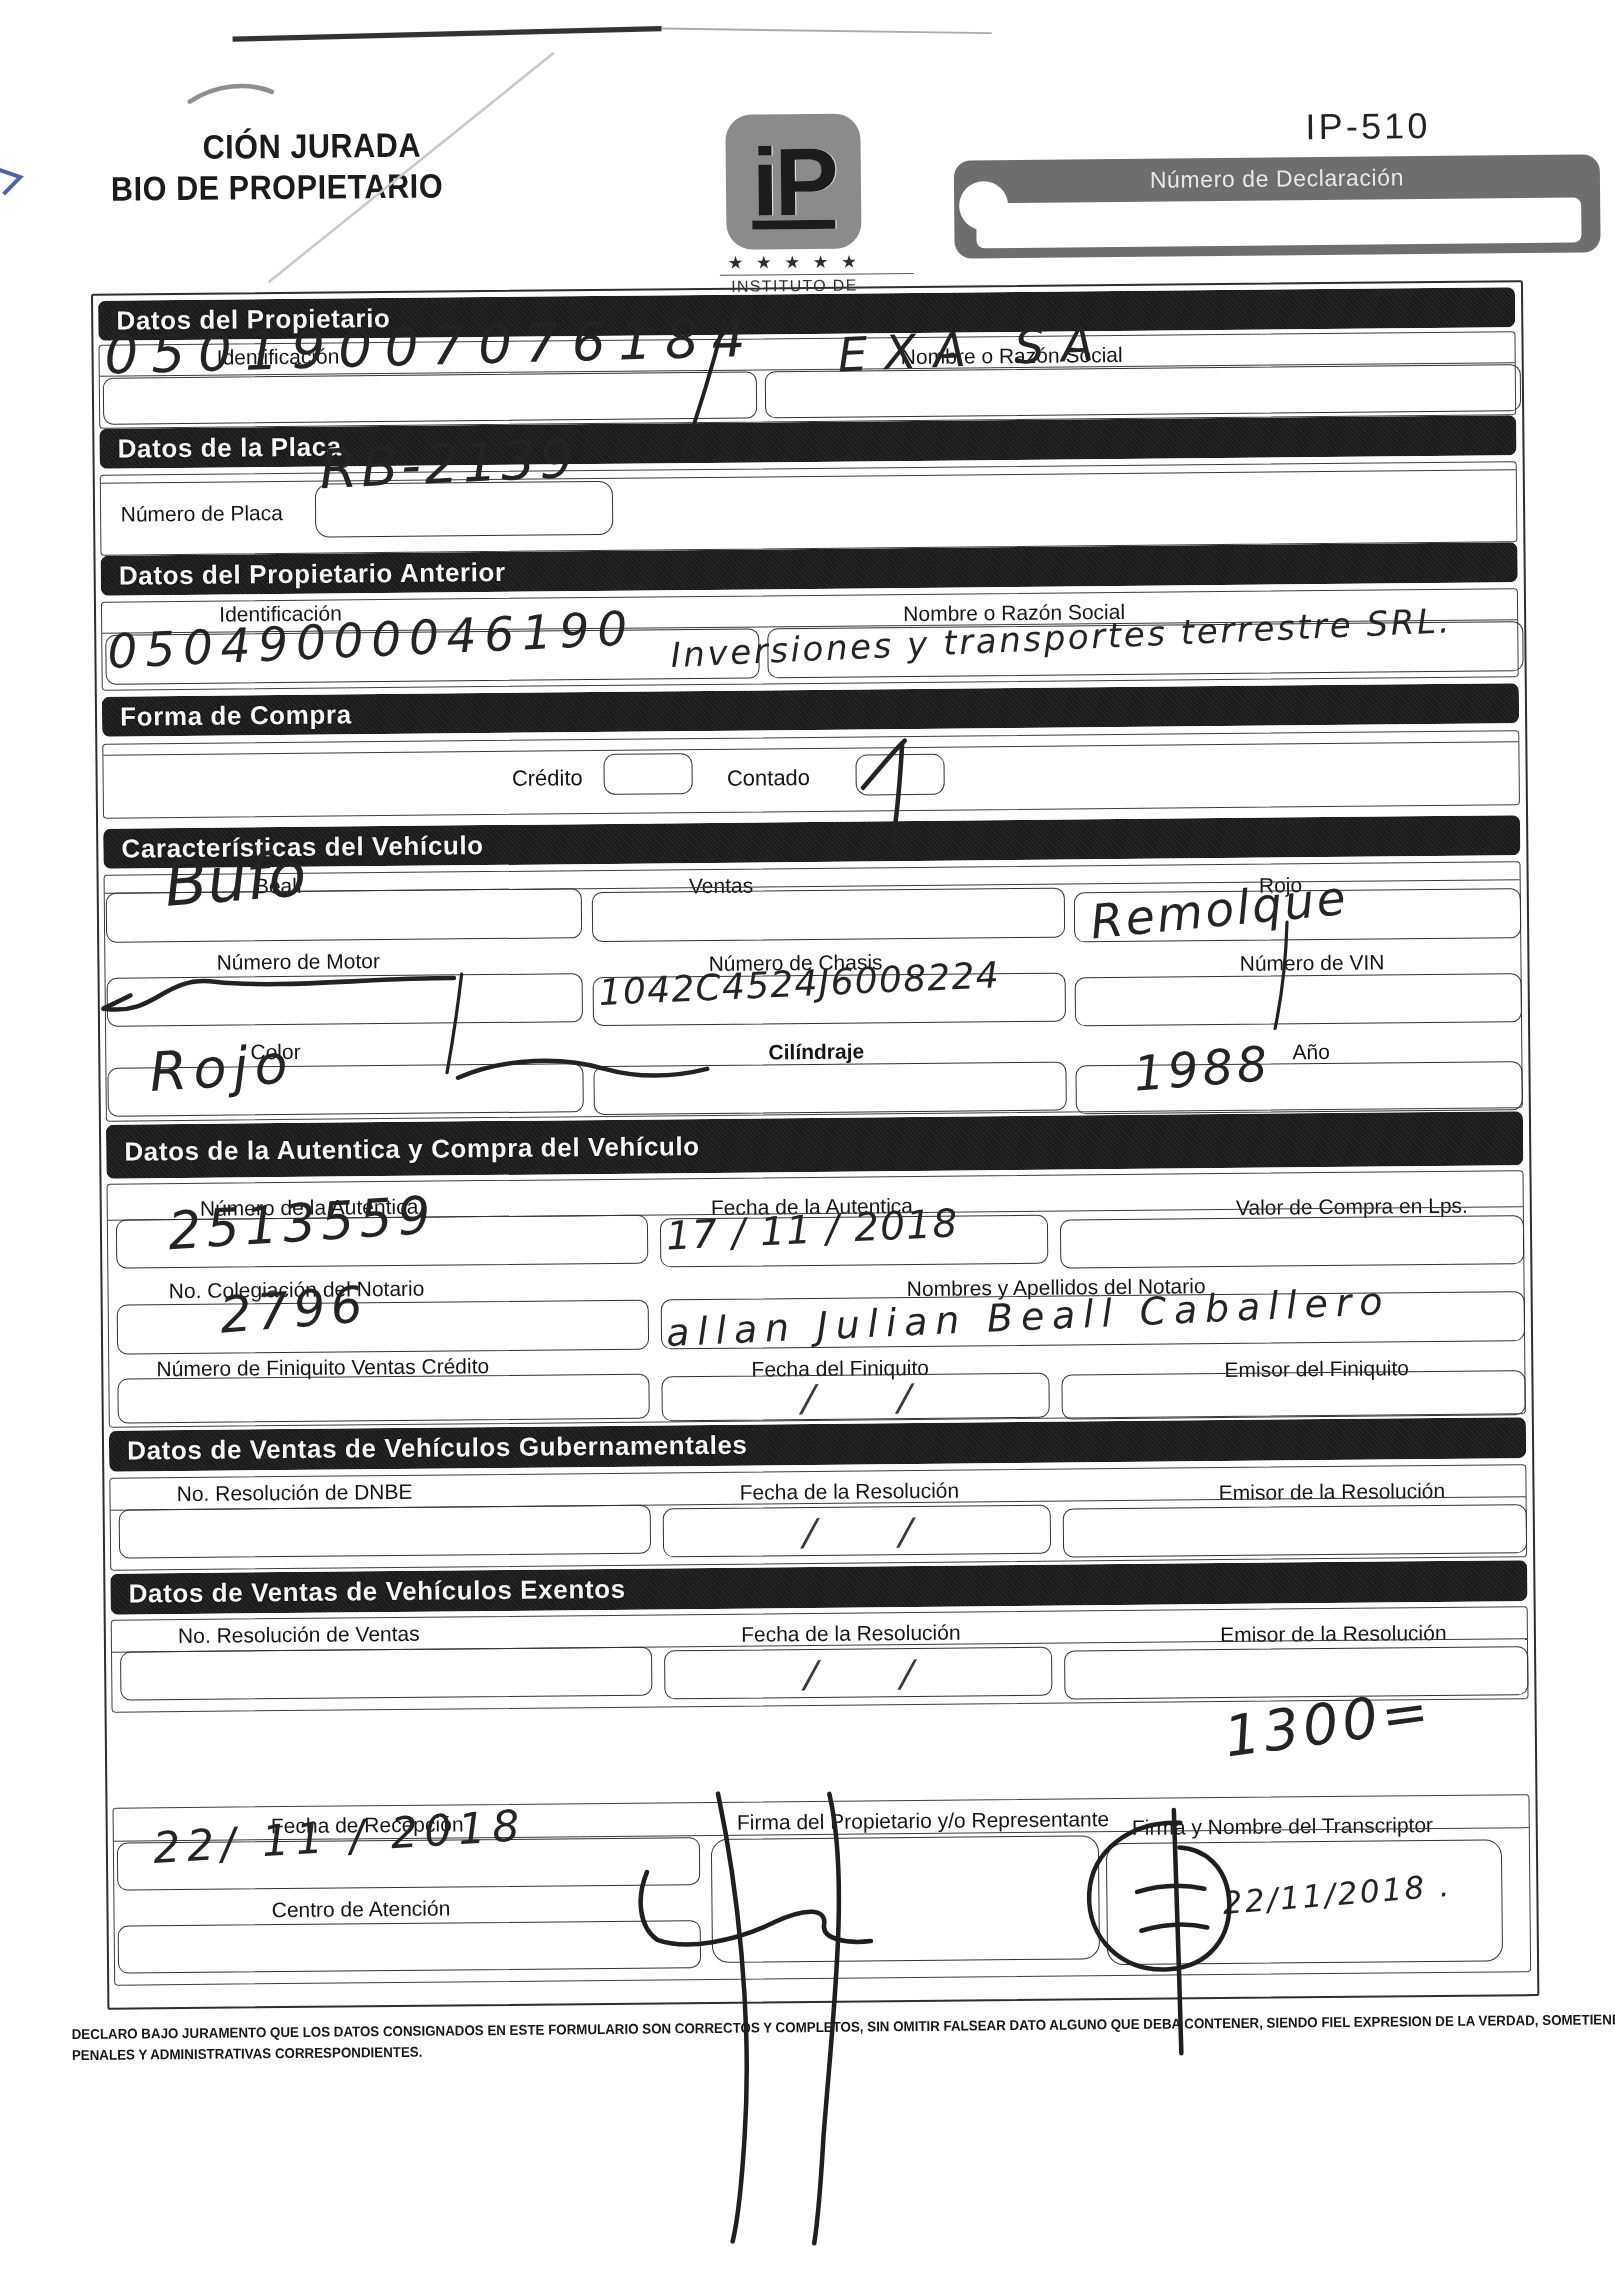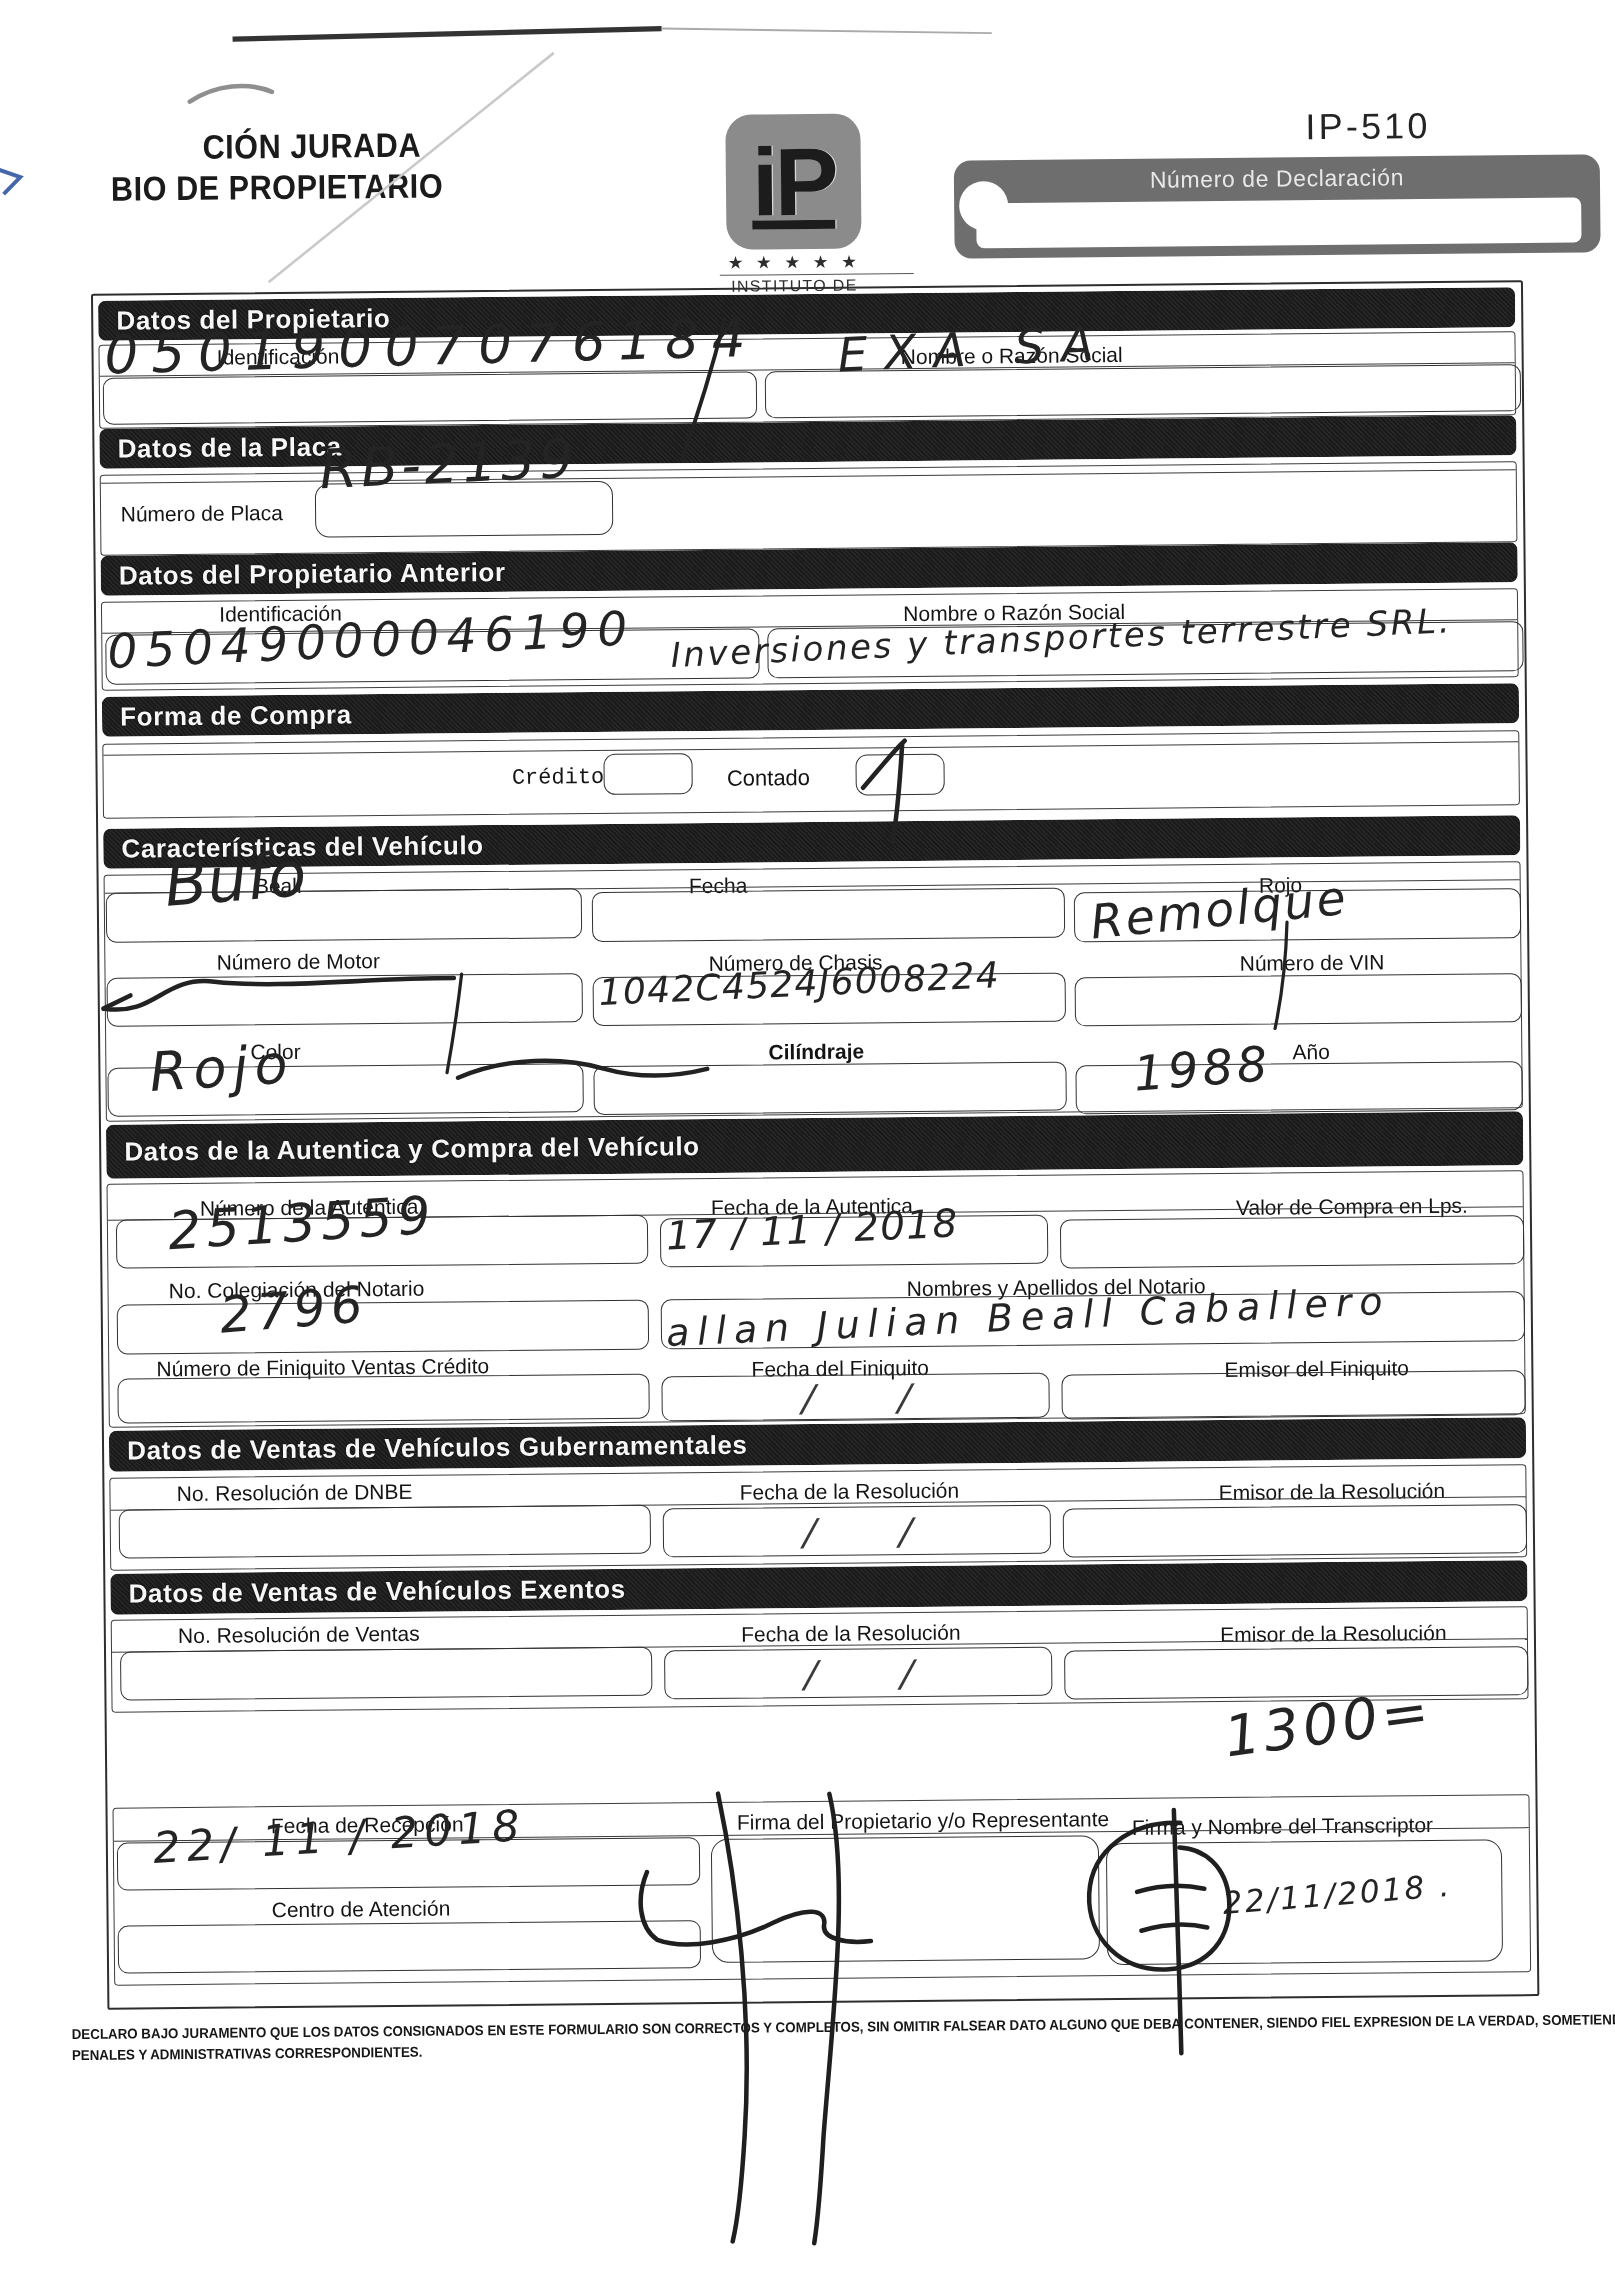--- a/index.html
+++ b/index.html
@@ -99,30 +99,30 @@
       <div class="rule" style="top:30px;"></div>
       <div class="ibox" style="left:2.6px;top:32px;width:654px;height:50px;"></div>
       <div class="ibox" style="left:665px;top:32px;width:756px;height:50px;"></div>
       <div class="hw" style="left:4.5px;top:15.5px;font-size:47px;letter-spacing:7.8px;transform:rotate(-2deg);">05049000046190</div>
       <div class="hw" style="left:568px;top:27px;font-size:34px;letter-spacing:2.6px;transform:rotate(-2deg);">Inversiones y transportes terrestre SRL.</div>
     </div>
 
     <div class="bar" style="top:401px;">Forma de Compra</div>
     <div class="sec-body" style="top:448px;height:73px;">
       <div class="rule" style="top:10.4px;"></div>
-      <div class="flabel" style="left:408px;top:24.6px;font-size:22px;font-family:Liberation Mono, monospace;">Crédito</div>
+      <div class="flabel" style="left:408px;top:24.6px;font-size:22px;">Crédito</div>
       <div class="ibox" style="left:500px;top:14.2px;width:89px;height:41px;border-radius:11.7px;"></div>
       <div class="flabel" style="left:623px;top:27px;font-size:22px;">Contado</div>
       <div class="ibox" style="left:752px;top:17px;width:89px;height:41px;border-radius:11.7px;"></div>
     </div>
 
     <div class="bar" style="top:533px;">Características del  Vehículo</div>
     <div class="sec-body" style="top:579px;height:245px;">
       <div class="flabel" style="left:150px;top:0px;">Beall</div>
-      <div class="flabel" style="left:584px;top:3.9px;">Fecha</div>
+      <div class="flabel" style="left:584px;top:3.9px;">Ventas</div>
       <div class="flabel" style="left:1154px;top:9px;">Rojo</div>
       <div class="rule" style="top:17px;"></div>
       <div class="ibox" style="left:1.3px;top:17px;width:476px;height:50px;"></div>
       <div class="ibox" style="left:487px;top:21px;width:473px;height:50px;"></div>
       <div class="ibox" style="left:969px;top:26px;width:447px;height:50px;"></div>
 
       <div class="flabel" style="left:111px;top:76px;">Número de Motor</div>
       <div class="flabel" style="left:603px;top:82px;">Número de Chasis</div>
       <div class="flabel" style="left:1134px;top:87px;">Número de VIN</div>
       <div class="ibox" style="left:1.3px;top:102px;width:476px;height:49px;"></div>

